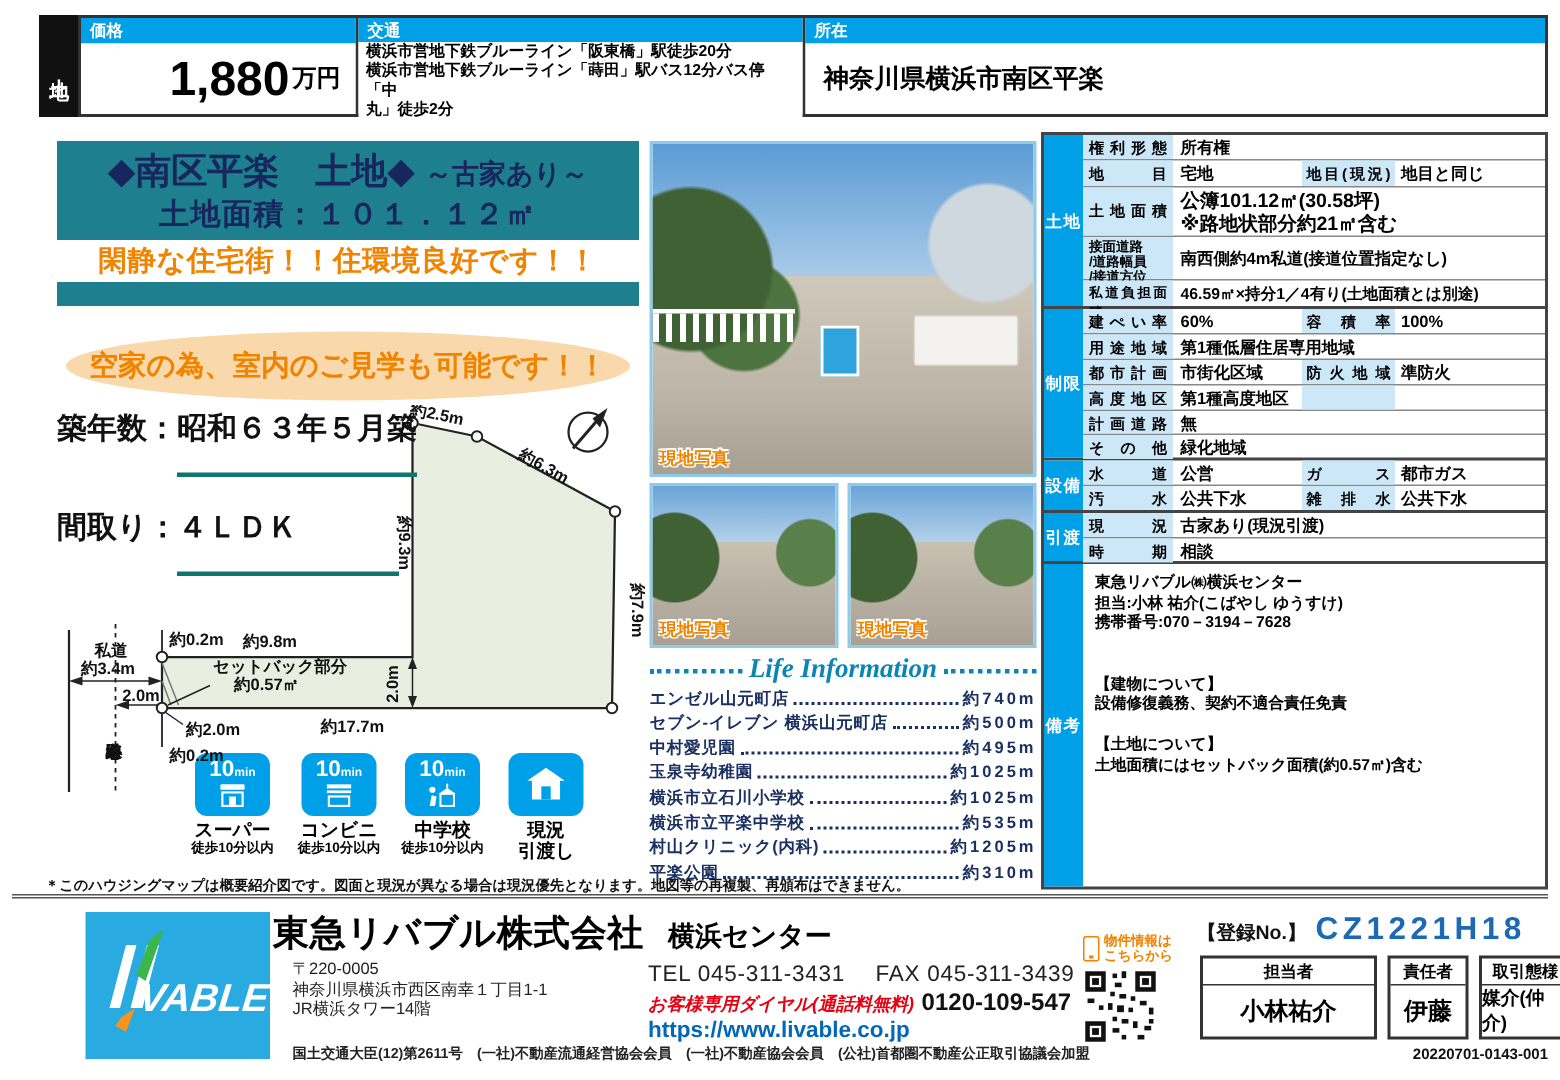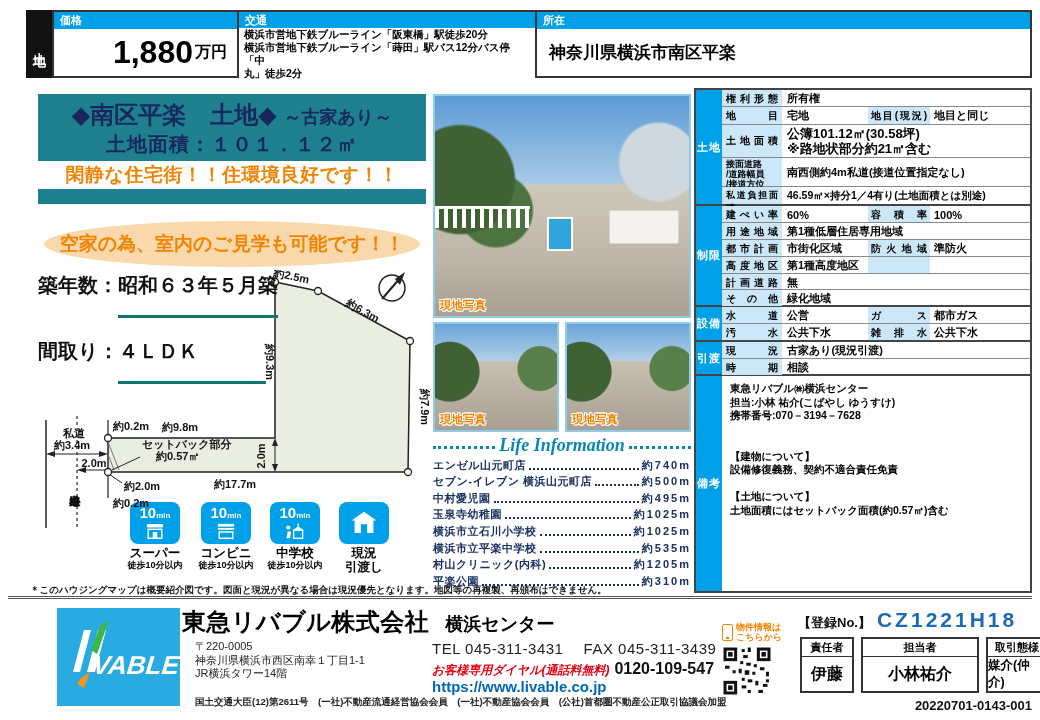--- a/index.html
+++ b/index.html
@@ -134,21 +134,21 @@
   .regno { position:absolute; left:798px; top:608px; display:flex; align-items:baseline; gap:6px; }
   .regno .rl { font-size:13px; font-weight:bold; color:#111; }
   .regno .rv { font-size:21px; font-weight:bold; color:#1d6ab4; letter-spacing:3px; }
   .staff-table { position:absolute; left:800px; top:637px; display:flex; gap:7px; }
   .staff-box { border:2px solid #333; background:#fff; }
   .sb-head { height:18px; border-bottom:1.5px solid #333; font-size:11px; font-weight:bold;
     display:flex; align-items:center; justify-content:center; }
   .sb-val { height:34px; display:flex; align-items:center; justify-content:center; font-weight:bold; }
   .w118 { width:118px; } .w54 { width:54px; } .w62 { width:62px; }
   .sv15 { font-size:16px; } .sv13 { font-size:12.5px; }
-  .serial { position:absolute; left:800px; top:698px; width:232px; text-align:right; font-size:13px; font-weight:bold; color:#111; }
+  .serial { position:absolute; left:800px; top:698px; width:232px; text-align:right; font-size:10px; font-weight:bold; color:#111; }
 </style>
 </head>
 <body>
 
 <div class="page">
 
   <div class="cat-box">土地</div>
   <div class="head-table">
     <div class="head-col hc-price">
       <div class="head-band">価格</div>
@@ -630,28 +630,28 @@
         <rect x="29" y="22" width="2" height="2"></rect>
     </g>
   </svg>
 
   <div class="regno">
     <span class="rl">【登録No.】</span>
     <span class="rv">CZ1221H18</span>
   </div>
 
   <div class="staff-table">
+    <div class="staff-box w118">
+      <div class="sb-head">担当者</div>
+      <div class="sb-val sv15">小林祐介</div>
+    </div>
     <div class="staff-box w54">
       <div class="sb-head">責任者</div>
       <div class="sb-val sv15">伊藤</div>
     </div>
-    <div class="staff-box w118">
-      <div class="sb-head">担当者</div>
-      <div class="sb-val sv15">小林祐介</div>
-    </div>
     <div class="staff-box w62">
       <div class="sb-head">取引態様</div>
       <div class="sb-val sv13">媒介(仲介)</div>
     </div>
   </div>
   <div class="serial">20220701-0143-001</div>
 
 </div>
 
 </body></html>

